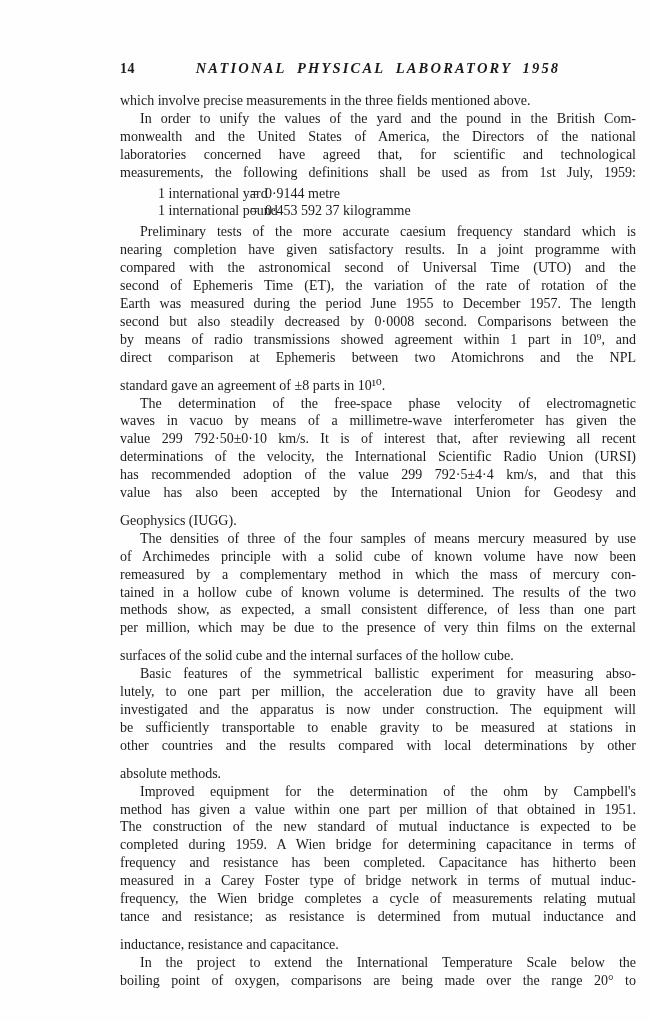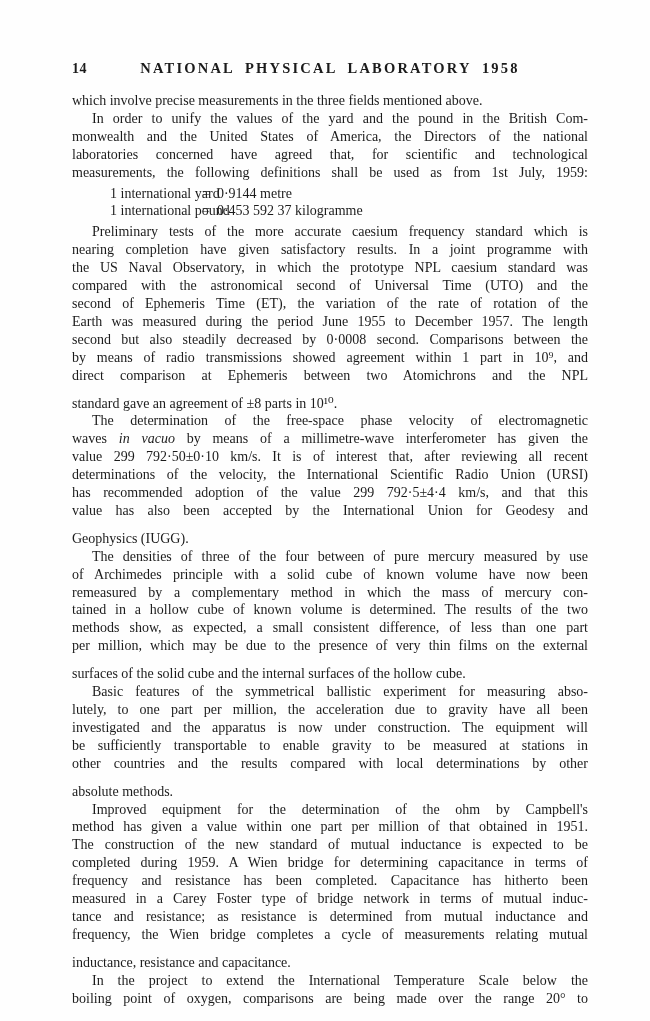--- a/index.html
+++ b/index.html
@@ -8,36 +8,38 @@
     background: #fefefe;
     font-family: "Liberation Serif", "DejaVu Serif", serif;
     color: #1b1b1b;
     overflow: hidden;
   }
   .page {
     position: relative;
     width: 542px; height: 1021px;
     box-sizing: border-box;
     padding-top: 60px;
+    padding-left: 48px;
   }
   .header-row {
     position: relative;
     margin-left: 72px;
     width: 516px;
     height: 22px;
   }
   .page-number {
     position: absolute;
     left: 0; top: 1px;
     font-weight: 700;
     font-size: 14px;
     letter-spacing: 0.5px;
   }
   .header-title {
     text-align: center;
+    font-style: italic;
     font-weight: 700;
     font-size: 14.5px;
     letter-spacing: 2.2px;
     word-spacing: 5px;
     white-space: nowrap;
   }
   .text-body {
     margin-left: 72px;
     margin-top: 3px;
     width: 516px;
@@ -45,21 +47,21 @@
     line-height: 17.9px;
   }
   .paragraph { margin: 0; }
   .tline {
     text-align: justify;
     text-align-last: justify;
     white-space: normal;
   }
   .tline.first { text-indent: 20px; }
   .tline.lastline { text-align-last: left; margin-top: 10px; }
-  .it { font-style: italic; }
+  .it { }
   .def-block {
     margin: 3px 0;
     padding-left: 38px;
   }
   .def-row { white-space: nowrap; }
   .def-label { display: inline-block; width: 92px; }
   .def-equals { margin-right: 7px; }
 </style>
 </head>
 <body>
@@ -79,40 +81,39 @@
         <div class="tline">laboratories concerned have agreed that, for scientific and technological</div>
         <div class="tline">measurements, the following definitions shall be used as from 1st July, 1959:</div>
       </div>
       <div class="def-block">
         <div class="def-row"><span class="def-label">1 international yard</span><span class="def-equals">=</span><span class="def-value">0·9144 metre</span></div>
         <div class="def-row"><span class="def-label">1 international pound</span><span class="def-equals">=</span><span class="def-value">0·453 592 37 kilogramme</span></div>
       </div>
       <div class="paragraph">
         <div class="tline first">Preliminary tests of the more accurate caesium frequency standard which is</div>
         <div class="tline">nearing completion have given satisfactory results. In a joint programme with</div>
-        <div class="tline">the US Naval Observatory, in which the prototype NPL caesium standard was</div>
         <div class="tline">compared with the astronomical second of Universal Time (UTO) and the</div>
         <div class="tline">second of Ephemeris Time (ET), the variation of the rate of rotation of the</div>
         <div class="tline">Earth was measured during the period June 1955 to December 1957. The length</div>
         <div class="tline">second but also steadily decreased by 0·0008 second. Comparisons between the</div>
         <div class="tline">by means of radio transmissions showed agreement within 1 part in 10⁹, and</div>
         <div class="tline">direct comparison at Ephemeris between two Atomichrons and the NPL</div>
         <div class="tline lastline">standard gave an agreement of ±8 parts in 10¹⁰.</div>
       </div>
       <div class="paragraph">
         <div class="tline first">The determination of the free-space phase velocity of electromagnetic</div>
         <div class="tline"><span>waves </span><span class="it">in vacuo</span><span> by means of a millimetre-wave interferometer has given the</span></div>
         <div class="tline">value 299 792·50±0·10 km/s. It is of interest that, after reviewing all recent</div>
         <div class="tline">determinations of the velocity, the International Scientific Radio Union (URSI)</div>
         <div class="tline">has recommended adoption of the value 299 792·5±4·4 km/s, and that this</div>
         <div class="tline">value has also been accepted by the International Union for Geodesy and</div>
         <div class="tline lastline">Geophysics (IUGG).</div>
       </div>
       <div class="paragraph">
-        <div class="tline first">The densities of three of the four between of pure mercury measured by use</div>
+        <div class="tline first">The densities of three of the four samples of means mercury measured by use</div>
         <div class="tline">of Archimedes principle with a solid cube of known volume have now been</div>
         <div class="tline">remeasured by a complementary method in which the mass of mercury con-</div>
         <div class="tline">tained in a hollow cube of known volume is determined. The results of the two</div>
         <div class="tline">methods show, as expected, a small consistent difference, of less than one part</div>
         <div class="tline">per million, which may be due to the presence of very thin films on the external</div>
         <div class="tline lastline">surfaces of the solid cube and the internal surfaces of the hollow cube.</div>
       </div>
       <div class="paragraph">
         <div class="tline first">Basic features of the symmetrical ballistic experiment for measuring abso-</div>
         <div class="tline">lutely, to one part per million, the acceleration due to gravity have all been</div>
@@ -121,22 +122,22 @@
         <div class="tline">other countries and the results compared with local determinations by other</div>
         <div class="tline lastline">absolute methods.</div>
       </div>
       <div class="paragraph">
         <div class="tline first">Improved equipment for the determination of the ohm by Campbell's</div>
         <div class="tline">method has given a value within one part per million of that obtained in 1951.</div>
         <div class="tline">The construction of the new standard of mutual inductance is expected to be</div>
         <div class="tline">completed during 1959. A Wien bridge for determining capacitance in terms of</div>
         <div class="tline">frequency and resistance has been completed. Capacitance has hitherto been</div>
         <div class="tline">measured in a Carey Foster type of bridge network in terms of mutual induc-</div>
+        <div class="tline">frequency, the Wien bridge completes a cycle of measurements relating mutual</div>
         <div class="tline">tance and resistance; as resistance is determined from mutual inductance and</div>
-        <div class="tline">frequency, the Wien bridge completes a cycle of measurements relating mutual</div>
         <div class="tline lastline">inductance, resistance and capacitance.</div>
       </div>
       <div class="paragraph">
         <div class="tline first">In the project to extend the International Temperature Scale below the</div>
         <div class="tline">boiling point of oxygen, comparisons are being made over the range 20° to</div>
       </div>
     </div>
 </div>
 
 </body></html>

